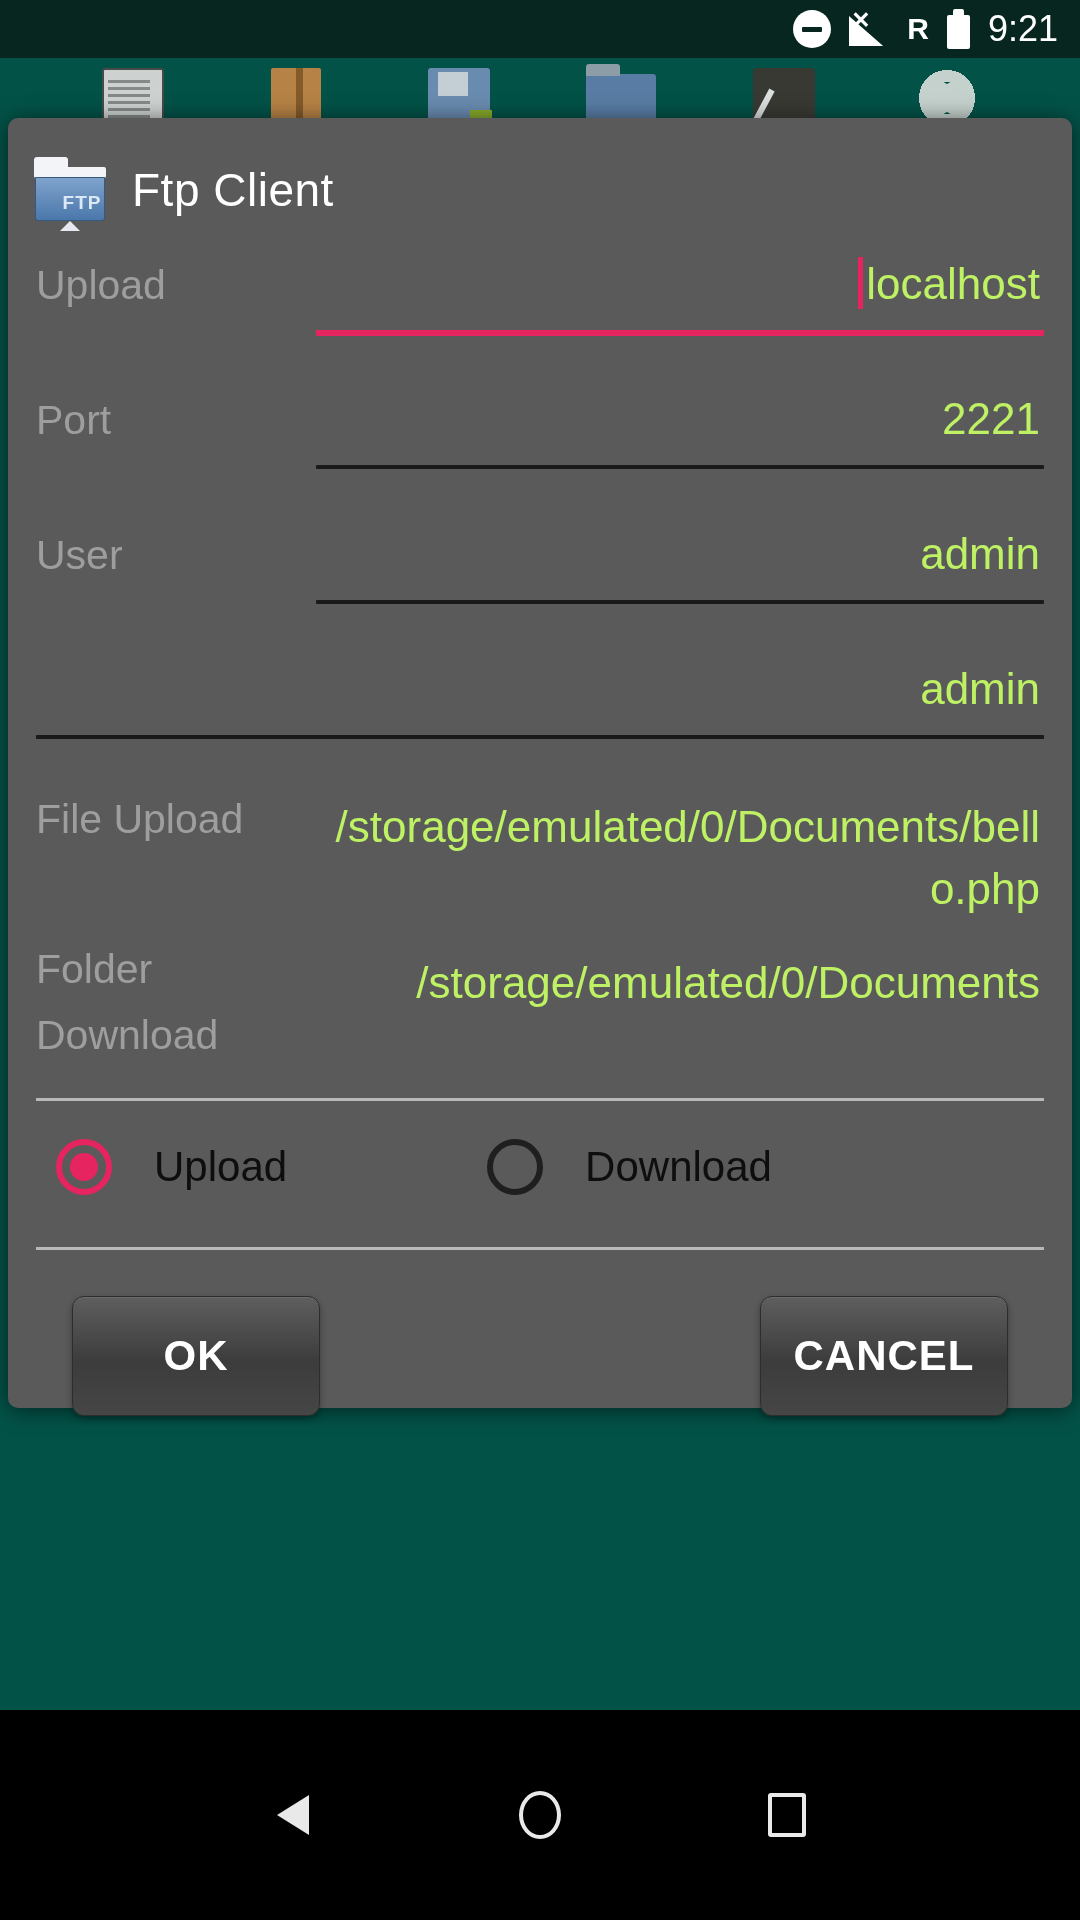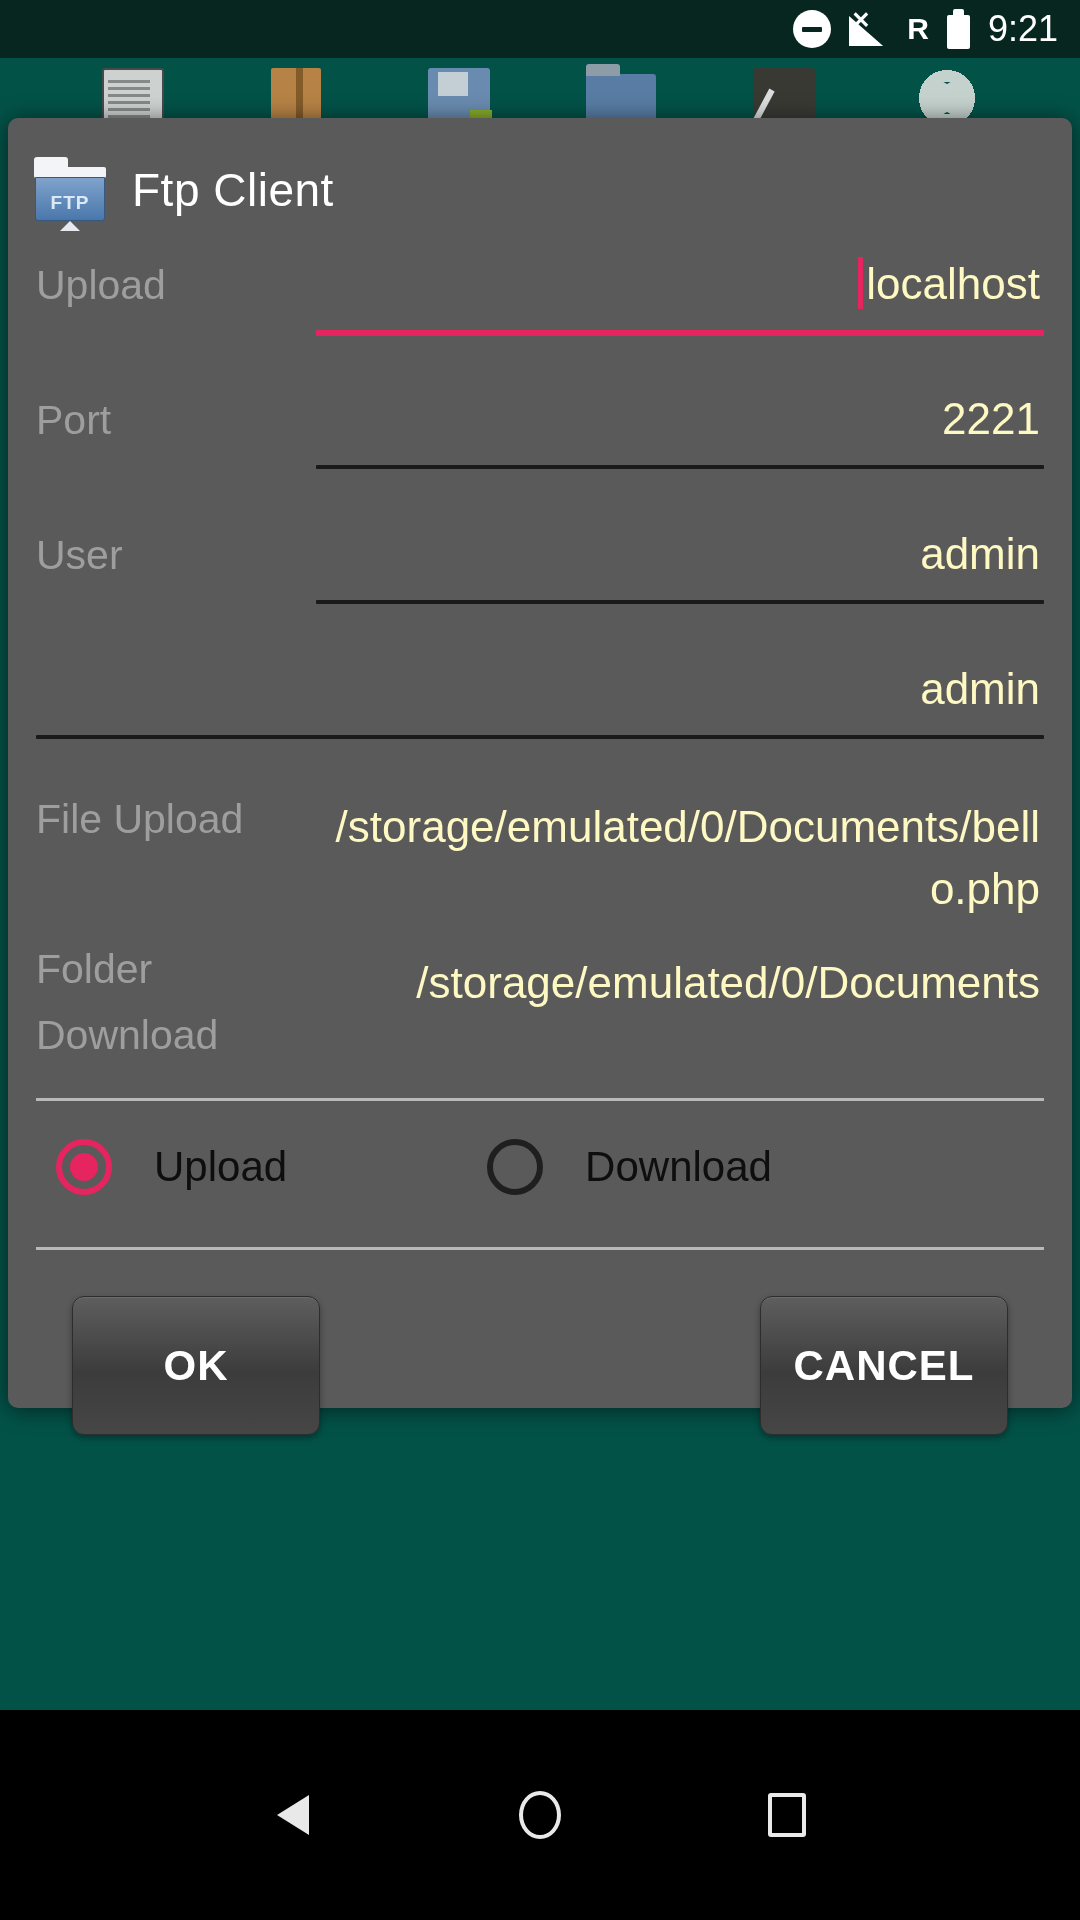--- a/index.html
+++ b/index.html
@@ -89,35 +89,35 @@
   .dlg-header { display:flex; align-items:center; padding:28px 0 0 26px; height:116px; gap:26px; }
   .ftp-icon { position:relative; width:72px; height:66px; flex:0 0 auto; }
   .ftp-icon .tab { position:absolute; top:0; left:0; width:34px; height:13px; background:#f2f4f7; border-radius:3px 3px 0 0; }
   .ftp-icon .lip { position:absolute; top:10px; left:0; width:72px; height:11px; background:#f2f4f7; border-radius:2px; }
   .ftp-icon .body {
     position:absolute; top:20px; left:1px; width:70px; height:44px;
     background:linear-gradient(#7fa3cc, #4a77ab); border-radius:0 0 3px 3px;
     border:1px solid #35597f;
   }
   .ftp-icon .txt {
-    position:absolute; top:36px; left:0; width:72px; text-align:center;
+    position:absolute; top:36px; left:12px; width:72px; text-align:center;
     color:#dce8f5; font-size:19px; font-weight:700; letter-spacing:1px; line-height:19px;
   }
   .ftp-icon .stand { position:absolute; bottom:-8px; left:26px; width:20px; height:10px; background:#e6eaf0; clip-path:polygon(50% 0,100% 100%,0 100%); }
   .dlg-title { color:#ffffff; font-size:46px; font-weight:400; letter-spacing:0.5px; }
 
   .form { padding:0 28px; }
   .row { display:flex; align-items:flex-start; min-height:135px; }
   .row .label {
     flex:0 0 280px; color:#9e9e9e; font-size:41px; line-height:58px;
     padding-top:22px; font-weight:400;
   }
   .row .field { flex:1 1 auto; position:relative; padding-top:22px; }
   .row .value {
-    color:#fef9c3; font-size:44px; line-height:56px; text-align:right;
+    color:#bef264; font-size:44px; line-height:56px; text-align:right;
     padding-right:4px; word-break:break-word;
   }
   .underline { height:4px; background:#1a1a1a; margin-top:18px; border-radius:1px; }
   .underline.active { height:6px; background:#e6245f; }
   .caret {
     display:inline-block; width:5px; height:52px; background:#e6245f;
     vertical-align:-10px; margin-right:3px;
   }
   .row.path .label { padding-top:16px; }
   .row.path { min-height:150px; }
@@ -134,21 +134,21 @@
   .radio {
     width:56px; height:56px; border-radius:50%; flex:0 0 auto;
     border:6px solid #1f1f1f; display:flex; align-items:center; justify-content:center;
   }
   .radio.on { border-color:#e6245f; }
   .radio.on::after { content:""; width:28px; height:28px; border-radius:50%; background:#e6245f; }
   .radio-label { color:#0e0e0e; font-size:42px;margin-left:20px; }
 
   .btn-row { display:flex; justify-content:space-between; padding:46px 64px 0 64px; }
   .btn {
-    width:248px; height:139px; border-radius:12px;
+    width:248px; height:120px; border-radius:12px;
     background:linear-gradient(#5e5e5e, #3c3c3c 55%, #464646);
     border:1px solid #2d2d2d;
     box-shadow:0 3px 6px rgba(0,0,0,0.35), inset 0 1px 0 rgba(255,255,255,0.09);
     display:flex; align-items:center; justify-content:center;
     color:#ffffff; font-size:42px; font-weight:700; letter-spacing:1px;
   }
 
   
   .navbar {
     position:absolute; bottom:0; left:0; width:1080px; height:210px; background:#000;

